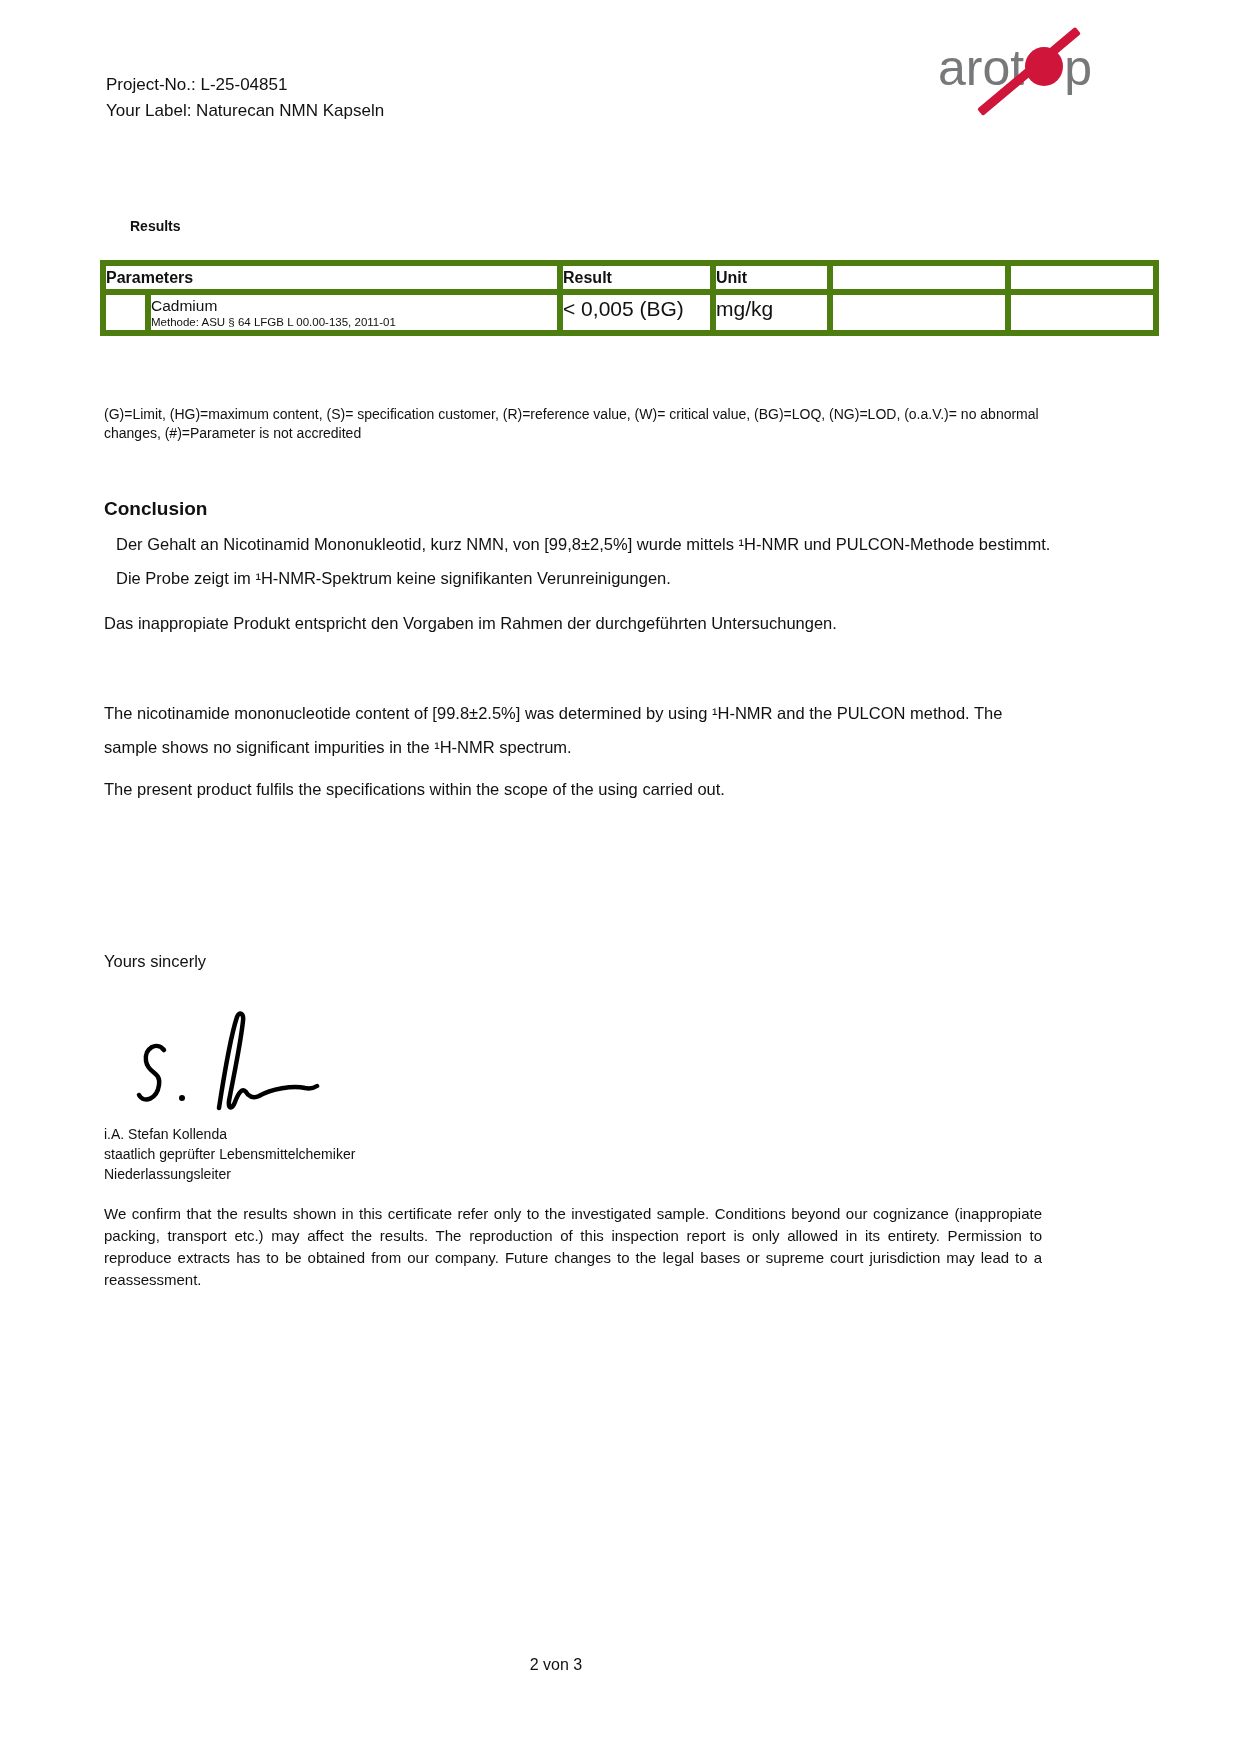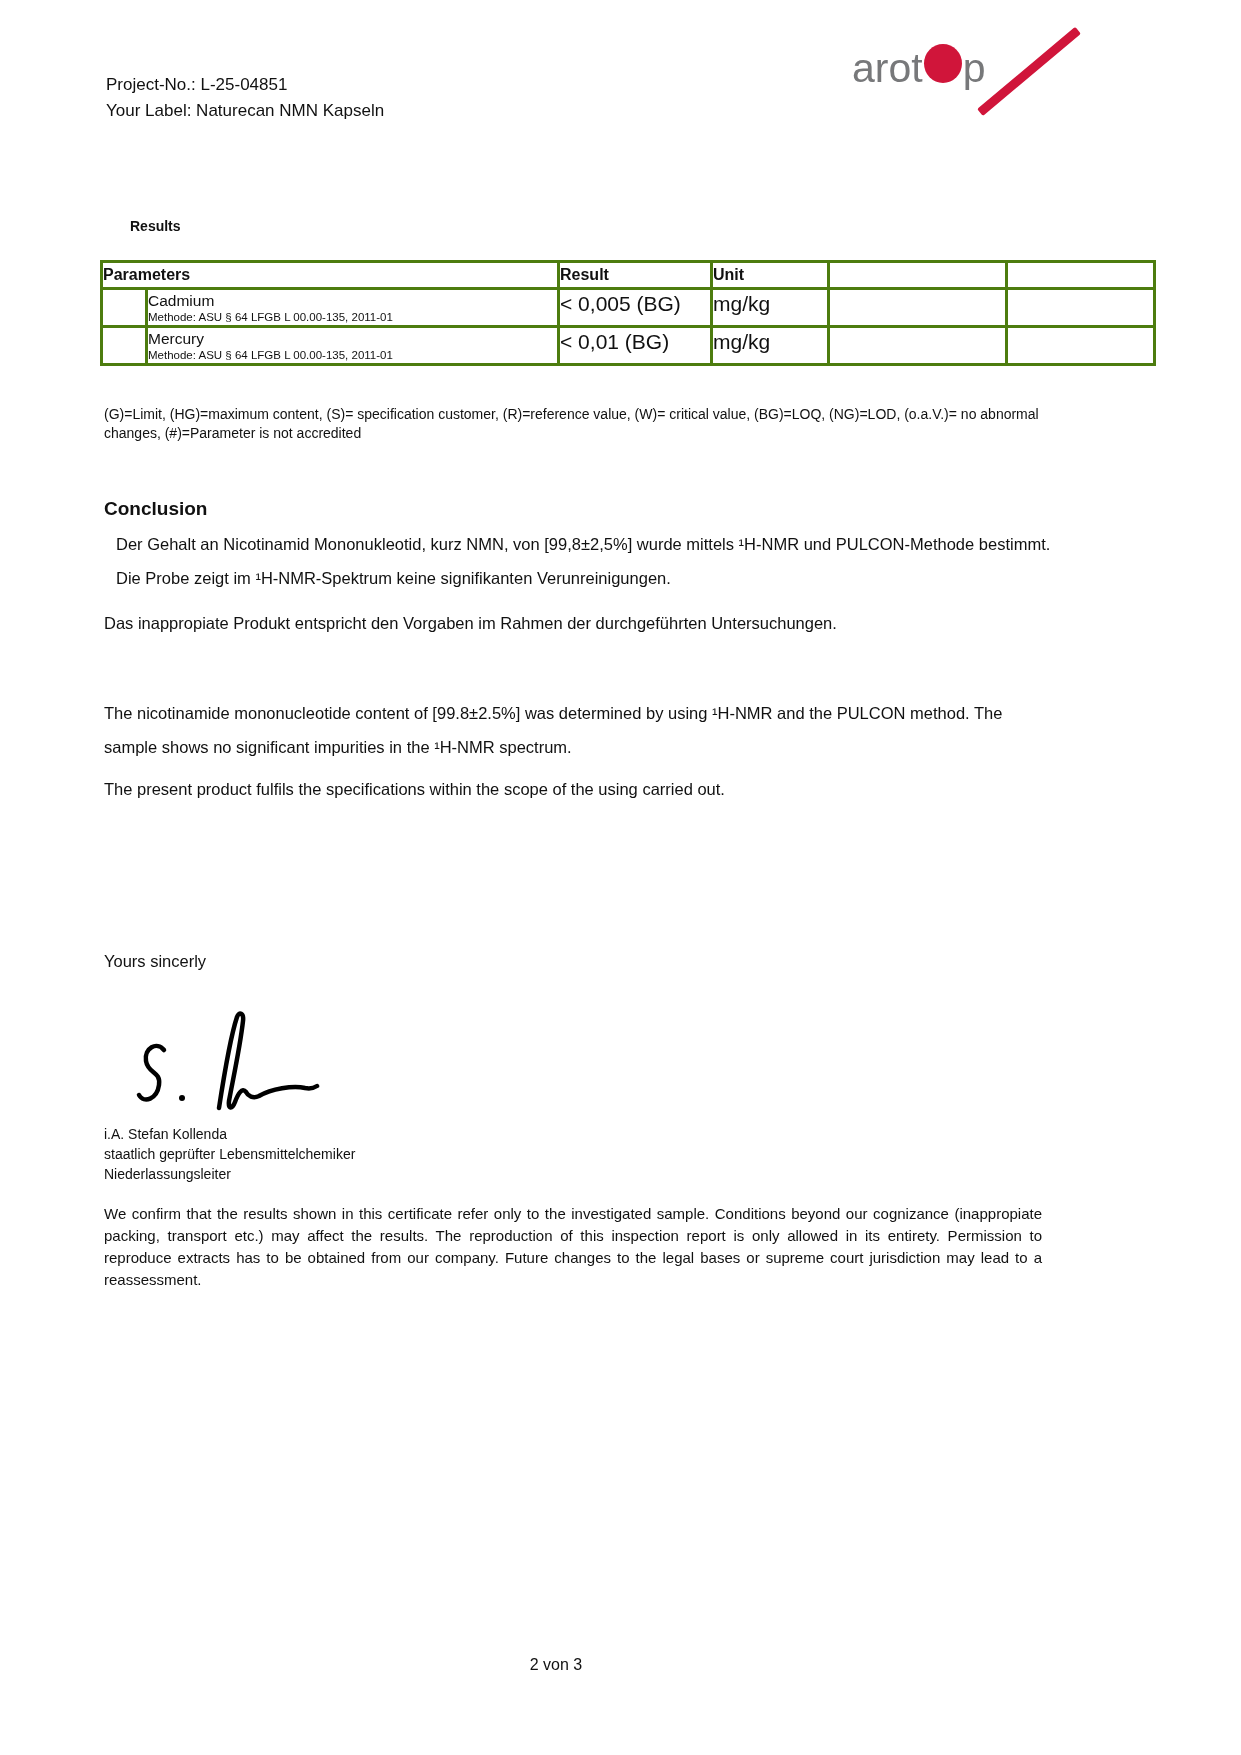--- a/index.html
+++ b/index.html
@@ -12,39 +12,39 @@
     position: relative;
     overflow: hidden;
   }
   .abs { position: absolute; }
 
   
   .header-block { left: 106px; top: 72px; font-size: 17px; line-height: 26px; }
 
   
   .logo { left: 852px; top: 26px; width: 240px; height: 92px; }
-  .logo-row { font-size: 41px; line-height: 84px; color: #77787a; letter-spacing: 0px; white-space: nowrap; }
+  .logo-row { font-size: 50px; line-height: 84px; color: #77787a; letter-spacing: 0px; white-space: nowrap; text-align: right; }
   .logo-disc {
     display: inline-block; width: 38px; height: 39px;
     background: #d0153a; border-radius: 50%;
     vertical-align: baseline; margin: 0 1px -1px 1px;
   }
   .logo-slash {
     position: absolute; left: 128px; top: 82px;
     width: 128px; height: 9px; background: #d0153a;
     transform: rotate(-40deg); transform-origin: left center;
     border-radius: 2px;
   }
 
   
   .results-heading { left: 106px; top: 218px; font-size: 14px; font-weight: bold; margin-left: 24px; }
   .results-table-wrap { left: 100px; top: 260px; }
   table.results { border-collapse: collapse; table-layout: fixed; width: 1053px; }
   table.results th, table.results td {
-    border: 3px solid #4d7c0f;
+    border: 6px solid #4d7c0f;
     padding: 2px 0;
     vertical-align: top;
     text-align: left;
     overflow: hidden;
   }
   table.results th { font-size: 16px; font-weight: bold; height: 27px; padding-top: 3px; }
   td.param-cell { padding-top: 3px; }
   .param-name { font-size: 15.5px; }
   .param-method { font-size: 11.5px; margin-top: 1px; }
   td.result-cell, td.unit-cell { font-size: 21px; padding-top: 4px; }
@@ -109,31 +109,20 @@
         <td class="indent-cell"></td>
         <td class="param-cell">
           <div class="param-name">Cadmium</div>
           <div class="param-method">Methode: ASU § 64 LFGB L 00.00-135, 2011-01</div>
         </td>
         <td class="result-cell">&lt; 0,005 (BG)</td>
         <td class="unit-cell">mg/kg</td>
         <td></td>
         <td></td>
       </tr>
-      <tr class="data-row">
-        <td class="indent-cell"></td>
-        <td class="param-cell">
-          <div class="param-name">Mercury</div>
-          <div class="param-method">Methode: ASU § 64 LFGB L 00.00-135, 2011-01</div>
-        </td>
-        <td class="result-cell">&lt; 0,01 (BG)</td>
-        <td class="unit-cell">mg/kg</td>
-        <td></td>
-        <td></td>
-      </tr>
     </tbody>
   </table>
 </div>
 
 <div class="abs legend">(G)=Limit, (HG)=maximum content, (S)= specification customer, (R)=reference value, (W)= critical value, (BG)=LOQ, (NG)=LOD, (o.a.V.)= no abnormal changes, (#)=Parameter is not accredited</div>
 
 <div class="abs conclusion-heading">Conclusion</div>
 <div class="abs para p-de1">Der Gehalt an Nicotinamid Mononukleotid, kurz NMN, von [99,8±2,5%] wurde mittels ¹H-NMR und PULCON-Methode bestimmt. Die Probe zeigt im ¹H-NMR-Spektrum keine signifikanten Verunreinigungen.</div>
 <div class="abs para p-de2">Das inappropiate Produkt entspricht den Vorgaben im Rahmen der durchgeführten Untersuchungen.</div>
 <div class="abs para p-en1">The nicotinamide mononucleotide content of [99.8±2.5%] was determined by using ¹H-NMR and the PULCON method. The sample shows no significant impurities in the ¹H-NMR spectrum.</div>

